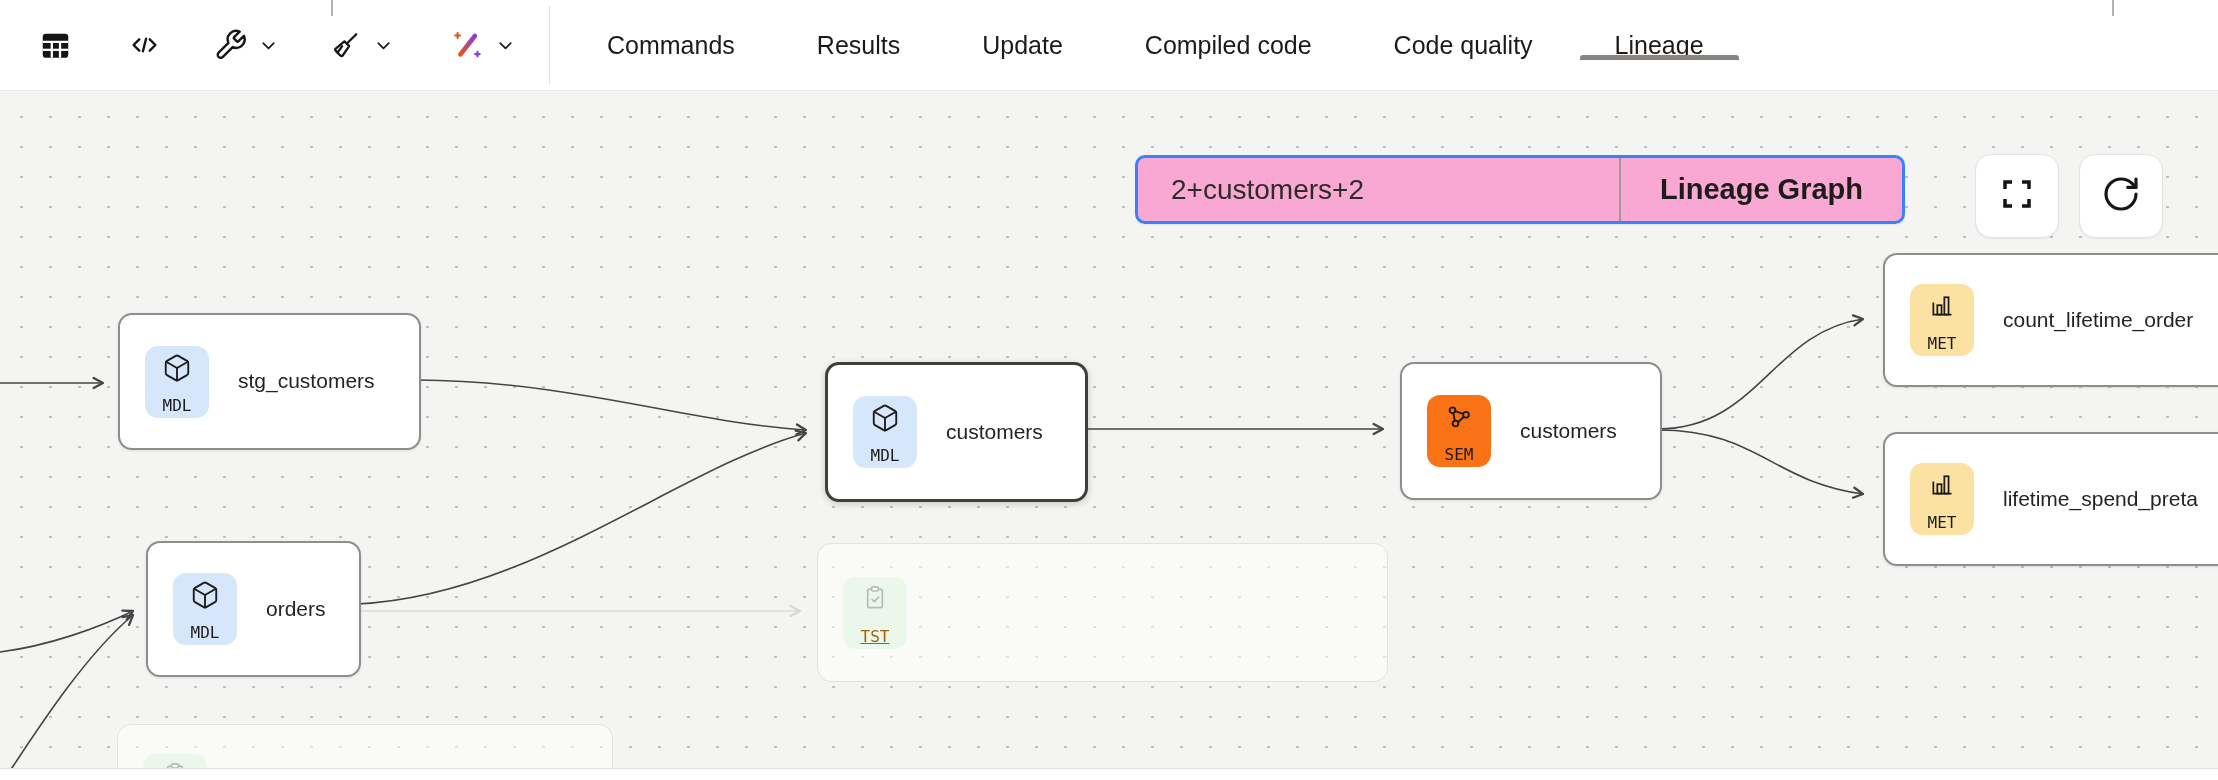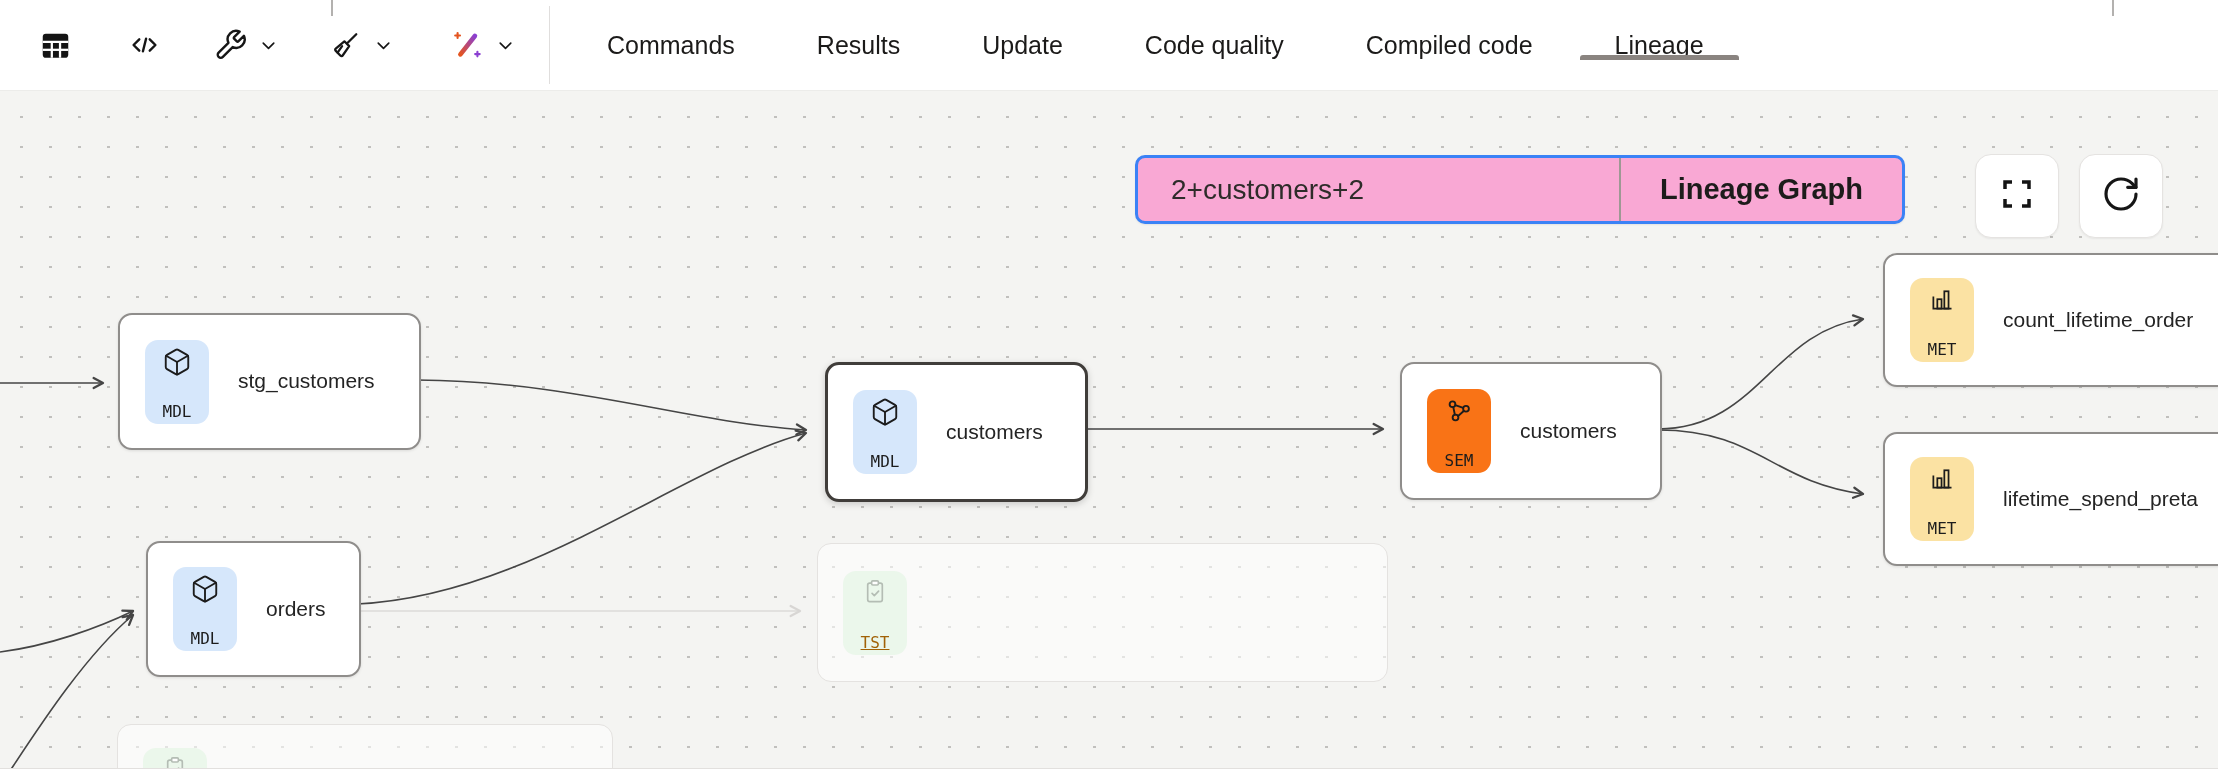--- a/index.html
+++ b/index.html
@@ -44,21 +44,21 @@
   #edge-layer{position:absolute;left:0;top:-90px;width:2218px;height:780px;z-index:1;pointer-events:none;}
   
   .node{
     position:absolute;background:#ffffff;border:2px solid #8f8d8b;border-radius:14px;
     box-shadow:0 1px 3px rgba(0,0,0,.10);z-index:3;display:flex;align-items:center;cursor:pointer;
   }
   .node.selected{border:3px solid #403d3a;box-shadow:0 2px 7px rgba(0,0,0,.18);}
   .node.faded{background:rgba(255,255,255,.55);border:1.5px solid #e4e2e0;box-shadow:none;z-index:2;}
   .badge{
     position:absolute;left:25px;top:50%;transform:translateY(-50%);
-    width:64px;height:84px;border-radius:13px;
+    width:64px;height:72px;border-radius:13px;
     display:flex;flex-direction:column;align-items:center;justify-content:flex-end;
     padding-bottom:3px;box-sizing:border-box;
   }
   .badge svg{position:absolute;top:7px;left:50%;transform:translateX(-50%);}
   .badge .code{
     font-family:"DejaVu Sans Mono", monospace;font-size:16px;font-weight:500;
     color:#1c1c1c;line-height:1.1;
   }
   .node.faded .badge .code{color:#a16207;text-decoration:underline;}
   .node-label{
@@ -166,22 +166,22 @@
         </span>
       </div>
     </div>
   <div id="toolbar-divider"></div>
   <div class="top-tick" style="left:331px"></div>
   <div class="top-tick" style="left:2112px"></div>
   <div id="tab-strip">
       <div class="tab">Commands</div>
       <div class="tab">Results</div>
       <div class="tab">Update</div>
+      <div class="tab">Compiled code</div>
       <div class="tab">Code quality</div>
-      <div class="tab">Compiled code</div>
       <div class="tab active">Lineage</div>
     </div>
 </div>
 
 <div id="canvas">
   <svg id="edge-layer" viewBox="0 0 2218 780" width="2218" height="780">
     <defs>
       <marker id="arrowhead" viewBox="0 0 10 10" refX="8" refY="5" markerWidth="9" markerHeight="9" orient="auto-start-reverse">
         <path d="M1.5 1.5 L8 5 L1.5 8.5" fill="none" stroke="#454545" stroke-width="1.6" stroke-linecap="round" stroke-linejoin="round"></path>
       </marker>

